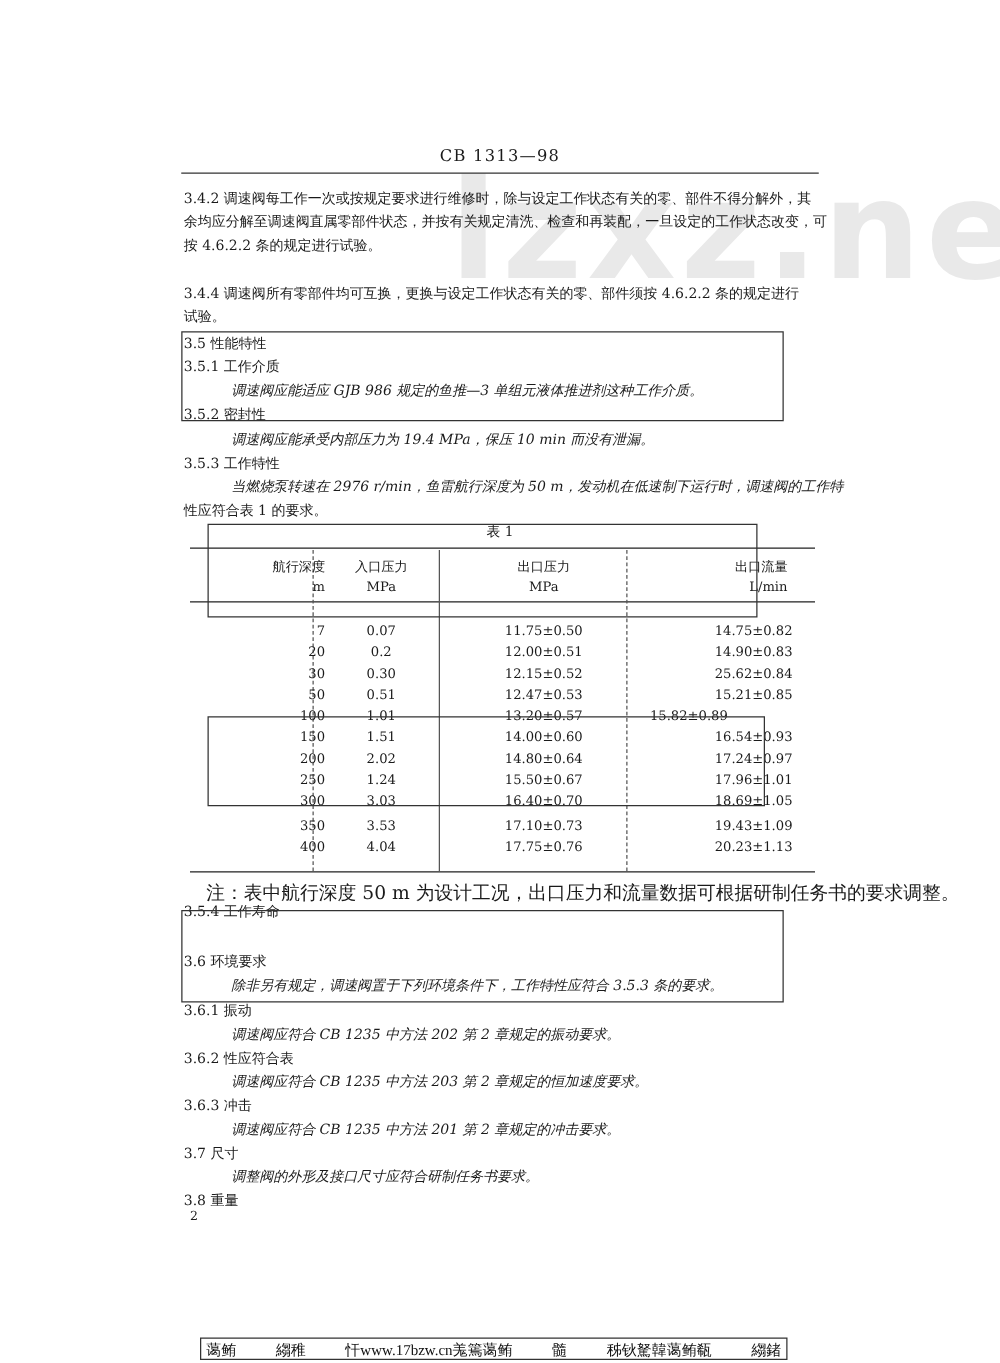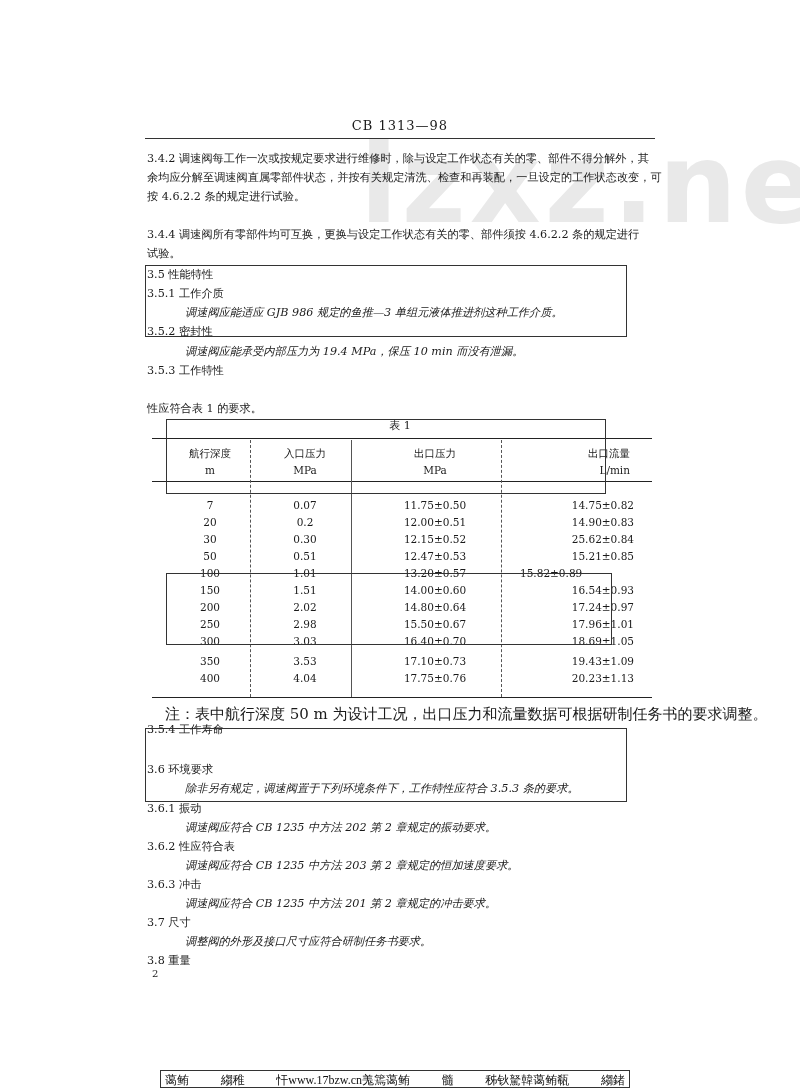--- a/index.html
+++ b/index.html
@@ -12,21 +12,21 @@
             font-size:13px; letter-spacing:1px; }
   .header-rule { position:absolute; left:145px; top:138px; width:510px; height:0;
                  border-top:1.5px solid #333; }
   .line { position:absolute; left:147px; font-size:11.2px; line-height:18px; white-space:nowrap; z-index:1; }
   .indent { left:185px;font-style:italic; }
   .box { position:absolute; border:1.5px solid #333; z-index:2; pointer-events:none; }
   .tbl-title { position:absolute; left:160px; top:418px; width:480px; text-align:center; font-size:11px; }
   .hr { position:absolute; height:0; border-top:1.5px solid #222; }
   .vr { position:absolute; width:0; border-left:1px dashed #555; }
   .cell { position:absolute; font-size:10.5px; text-align:center; white-space:nowrap; }
-  .c0 { left:160px; width:100px; }
+  .c0 { left:160px; width:100px;text-align:right; }
   .c1 { left:250px; width:110px; }
   .c2 { left:360px; width:150px; }
   .note { position:absolute; left:165px; top:705px; font-size:15px; }
   .pagenum { position:absolute; left:152px; top:968px; font-size:10px; }
   .footer { position:absolute; left:160px; top:1070px; width:470px; height:18px; border:1.5px solid #333;
             font-size:12px; line-height:18px; color:#111; display:flex; justify-content:space-between;
             padding:0 4px; box-sizing:border-box; white-space:nowrap; font-family:"Liberation Serif", serif; }
 </style>
 </head>
 <body>
@@ -43,20 +43,21 @@
   <div class="line" style="top:226px">3.4.4  调速阀所有零部件均可互换，更换与设定工作状态有关的零、部件须按 4.6.2.2 条的规定进行</div>
   <div class="line" style="top:245px">试验。</div>
 
   <div class="box" style="left:145px; top:265px; width:480px; height:70px;"></div>
   <div class="line" style="top:266px">3.5  性能特性</div>
   <div class="line" style="top:285px">3.5.1  工作介质</div>
   <div class="line indent" style="top:304px">调速阀应能适应 GJB 986 规定的鱼推—3 单组元液体推进剂这种工作介质。</div>
   <div class="line" style="top:323px">3.5.2  密封性</div>
   <div class="line indent" style="top:343px">调速阀应能承受内部压力为 19.4 MPa，保压 10 min 而没有泄漏。</div>
   <div class="line" style="top:362px">3.5.3  工作特性</div>
+  <div class="line indent" style="top:381px">当燃烧泵转速在 2976 r/min，鱼雷航行深度为 50 m，发动机在低速制下运行时，调速阀的工作特</div>
   <div class="line" style="top:400px">性应符合表 1 的要求。</div>
 
   <div class="box" style="left:166px; top:419px; width:438px; height:73px;"></div>
   <div class="tbl-title">表 1</div>
   <div class="hr" style="left:152px; top:438px; width:500px;"></div>
   <div class="hr" style="left:152px; top:481px; width:500px; border-top-width:1px;"></div>
   <div class="hr" style="left:152px; top:697px; width:500px;"></div>
   <div class="vr" style="left:250px; top:440px; height:257px;"></div>
   <div class="vr" style="left:351px; top:440px; height:257px; border-left-style:solid;"></div>
   <div class="vr" style="left:501px; top:440px; height:257px;"></div>
@@ -109,21 +110,21 @@
     <div class="cell" style="left:520px;width:114px;text-align:right;top:584px">16.54±0.93</div>
   </div>
   <div>
     <div class="cell c0" style="top:601px">200</div>
     <div class="cell c1" style="top:601px">2.02</div>
     <div class="cell c2" style="top:601px">14.80±0.64</div>
     <div class="cell" style="left:520px;width:114px;text-align:right;top:601px">17.24±0.97</div>
   </div>
   <div>
     <div class="cell c0" style="top:618px">250</div>
-    <div class="cell c1" style="top:618px">2.98</div>
+    <div class="cell c1" style="top:618px">1.24</div>
     <div class="cell c2" style="top:618px">15.50±0.67</div>
     <div class="cell" style="left:520px;width:114px;text-align:right;top:618px">17.96±1.01</div>
   </div>
   <div>
     <div class="cell c0" style="top:635px">300</div>
     <div class="cell c1" style="top:635px">3.03</div>
     <div class="cell c2" style="top:635px">16.40±0.70</div>
     <div class="cell" style="left:520px;width:114px;text-align:right;top:635px">18.69±1.05</div>
   </div>
   <div>

